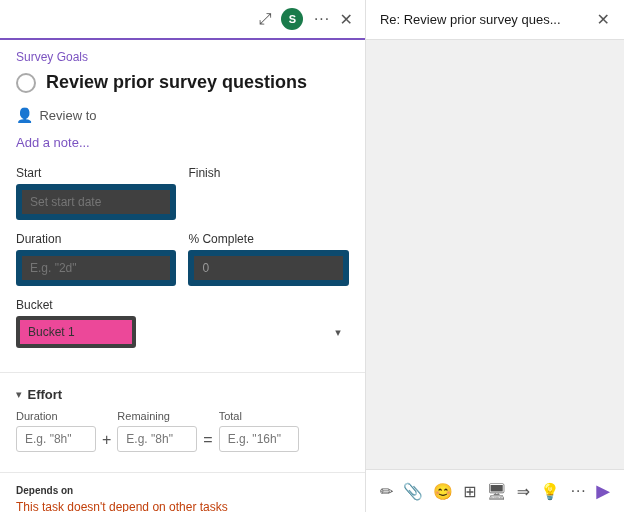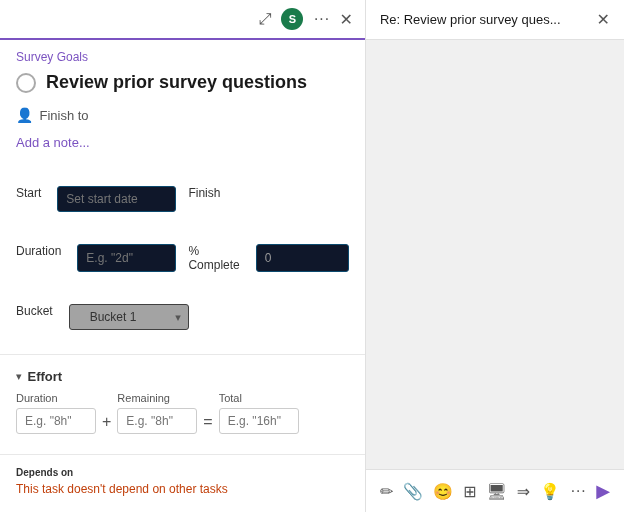--- a/index.html
+++ b/index.html
@@ -104,55 +104,54 @@
     }
 
     .form-row {
       display: flex;
       gap: 12px;
       margin-bottom: 12px;
     }
 
     .form-group {
       display: flex;
-      flex-direction: row;
-      gap: 16px;
+      flex-direction: column;
+      gap: 4px;
       flex: 1;
-      margin-top: 20px;
     }
 
     .form-label {
       font-size: 12px;
       color: #333;
       font-weight: 500;
     }
 
     .form-input {
-      border: 1px solid #0c4a6e;
+      border: 6px solid #0c4a6e;
       border-radius: 3px;
       padding: 5px 8px;
       font-size: 12px;
       color: #999;
       outline: none;
-      background: #0f172a;
+      background: #404040;
       width: 100%;
     }
 
     .bucket-select-wrap {
       position: relative;
       display: inline-block;
     }
 
     .bucket-select {
-      border: 1px solid #404040;
+      border: 4px solid #404040;
       border-radius: 3px;
-      padding: 5px 28px 5px 20px;
+      padding: 5px 28px 5px 8px;
       font-size: 12px;
       color: #333;
-      background: #a3a3a3;
+      background: #ec4899;
       appearance: none;
       outline: none;
       cursor: pointer;
       min-width: 120px;
     }
 
     .bucket-arrow {
       position: absolute;
       right: 8px;
       top: 50%;
@@ -321,21 +320,21 @@
 
   <div class="survey-goals-label">Survey Goals</div>
 
   <div class="task-title-row">
     <div class="task-circle"></div>
     <span class="task-title">Review prior survey questions</span>
   </div>
 
   <div class="assign-row">
     <span class="assign-icon">👤</span>
-    <span>Finish to</span>
+    <span>Review to</span>
   </div>
 
   <div class="add-note">Add a note...</div>
 
   <div class="form-section">
 
     <div class="form-row">
       <div class="form-group">
         <label class="form-label">Start</label>
         <input class="form-input" type="text" placeholder="Set start date" style="">

